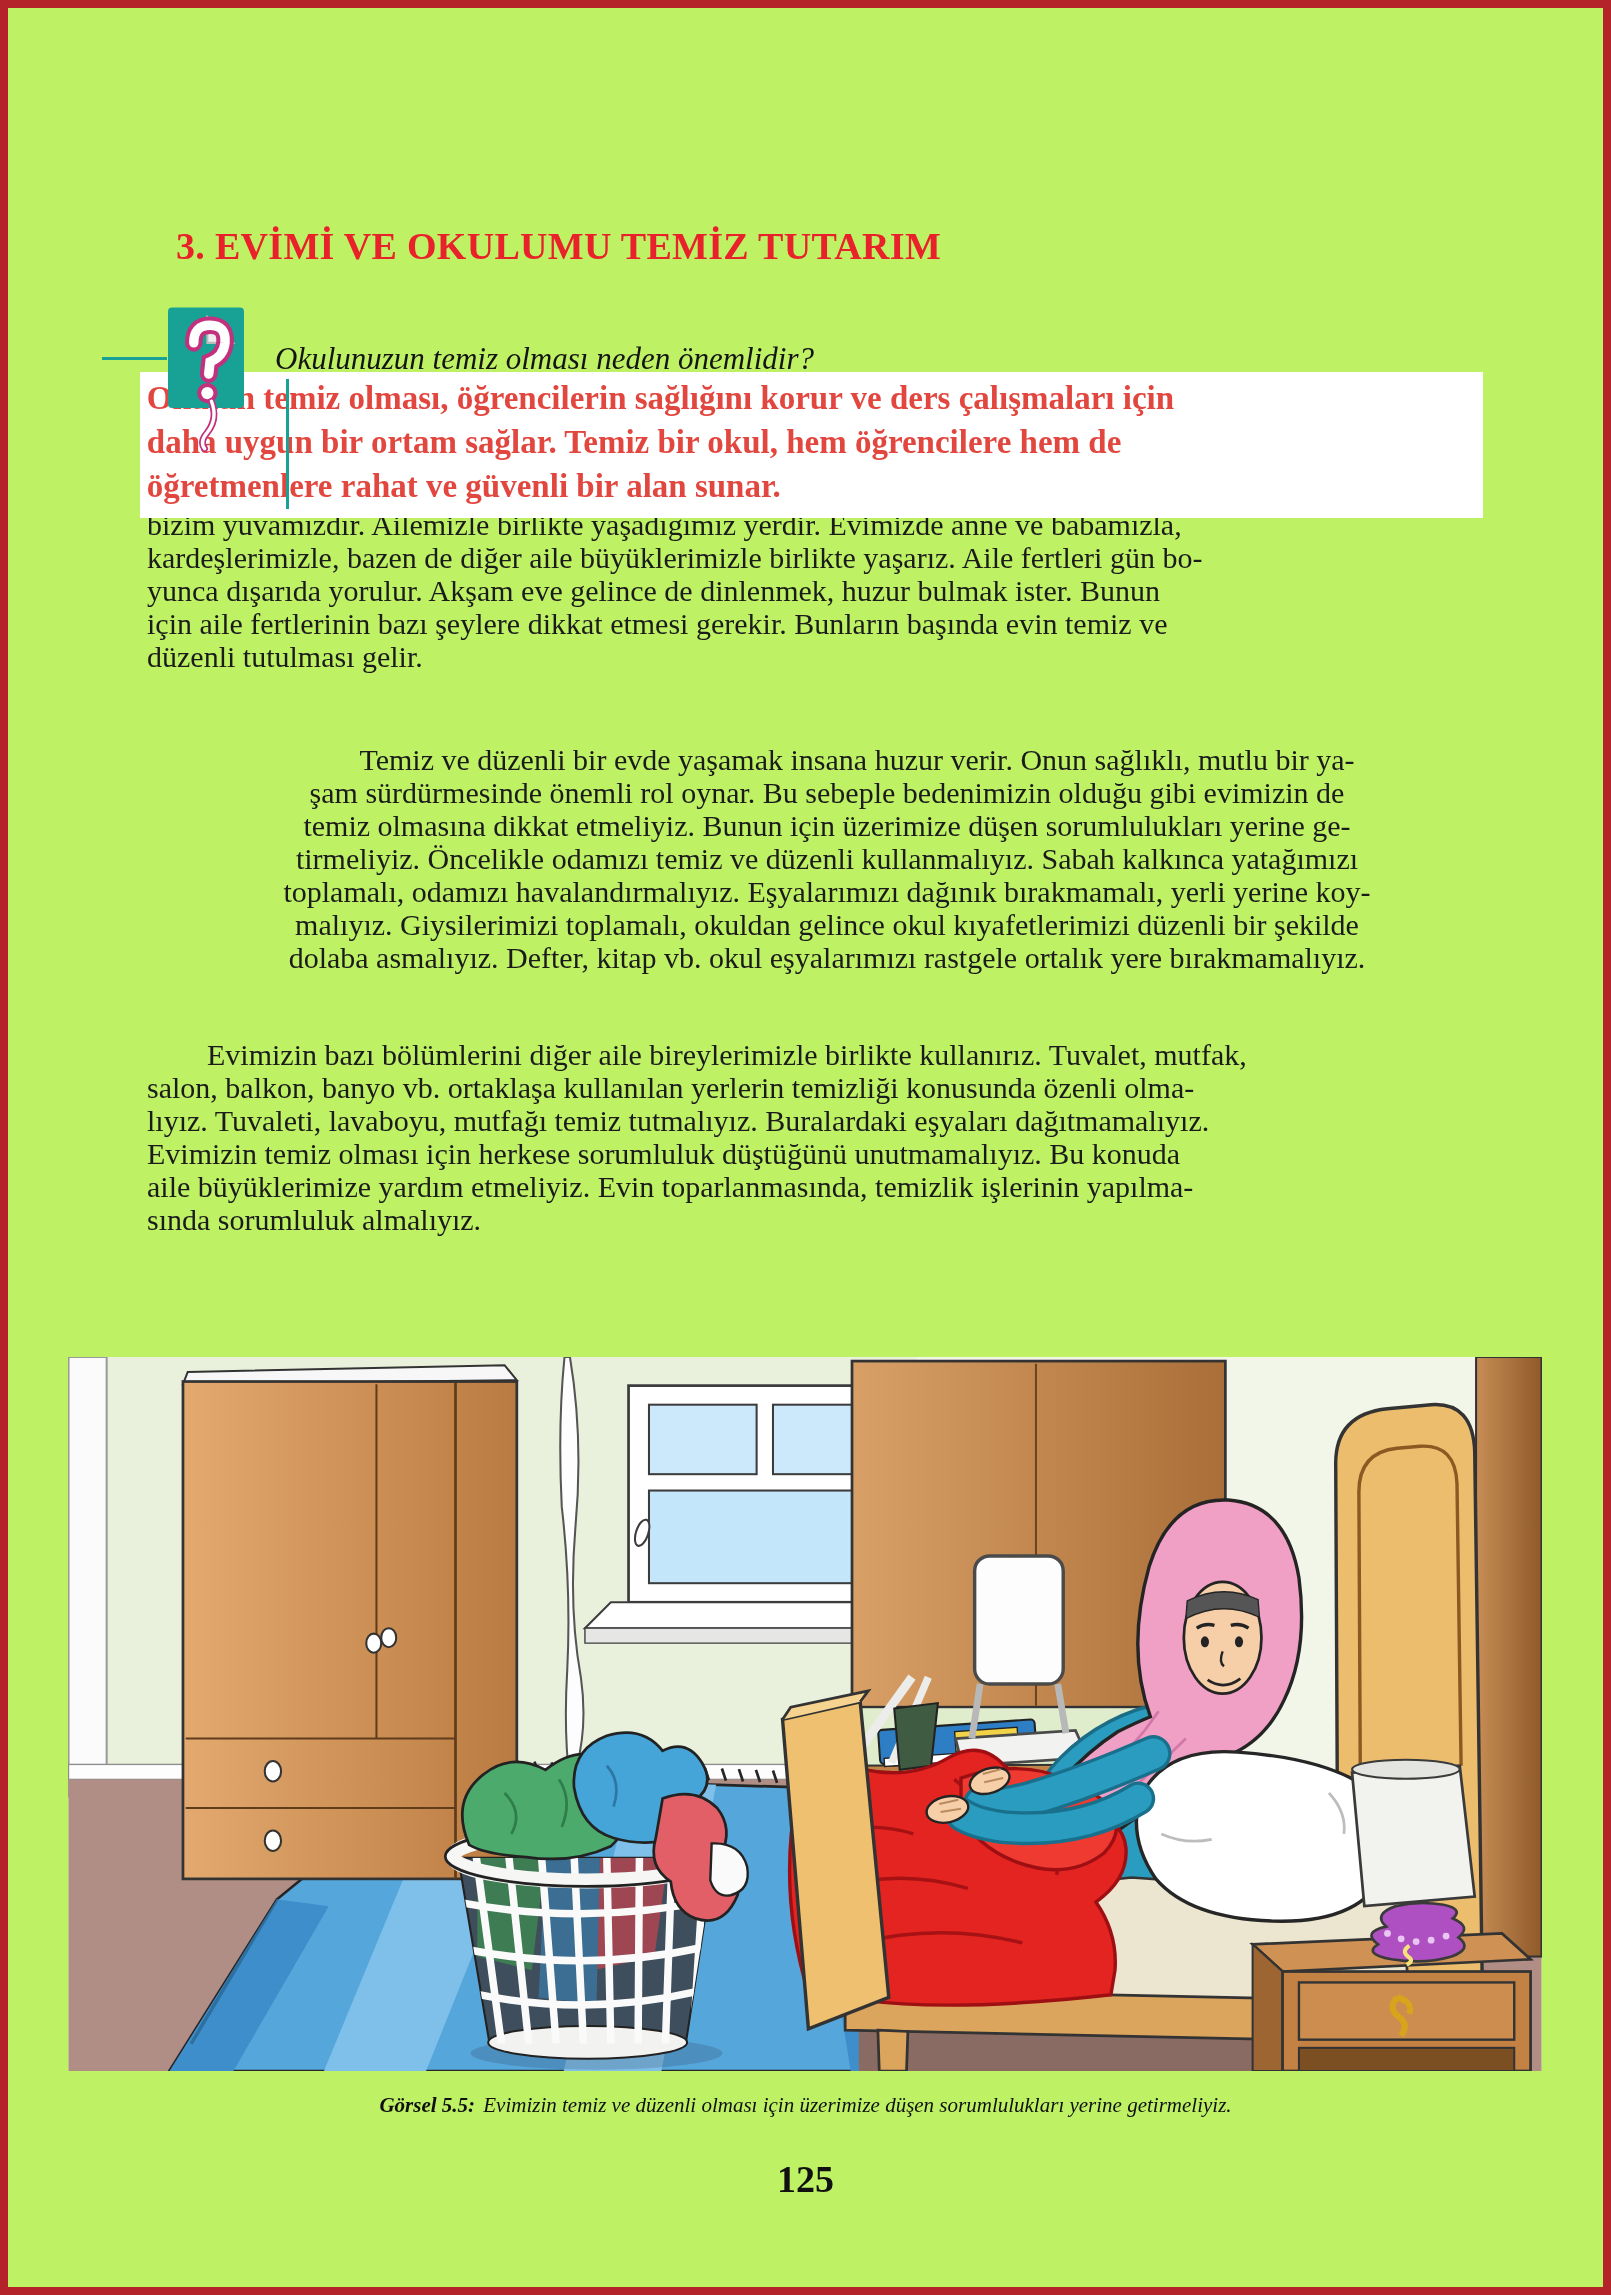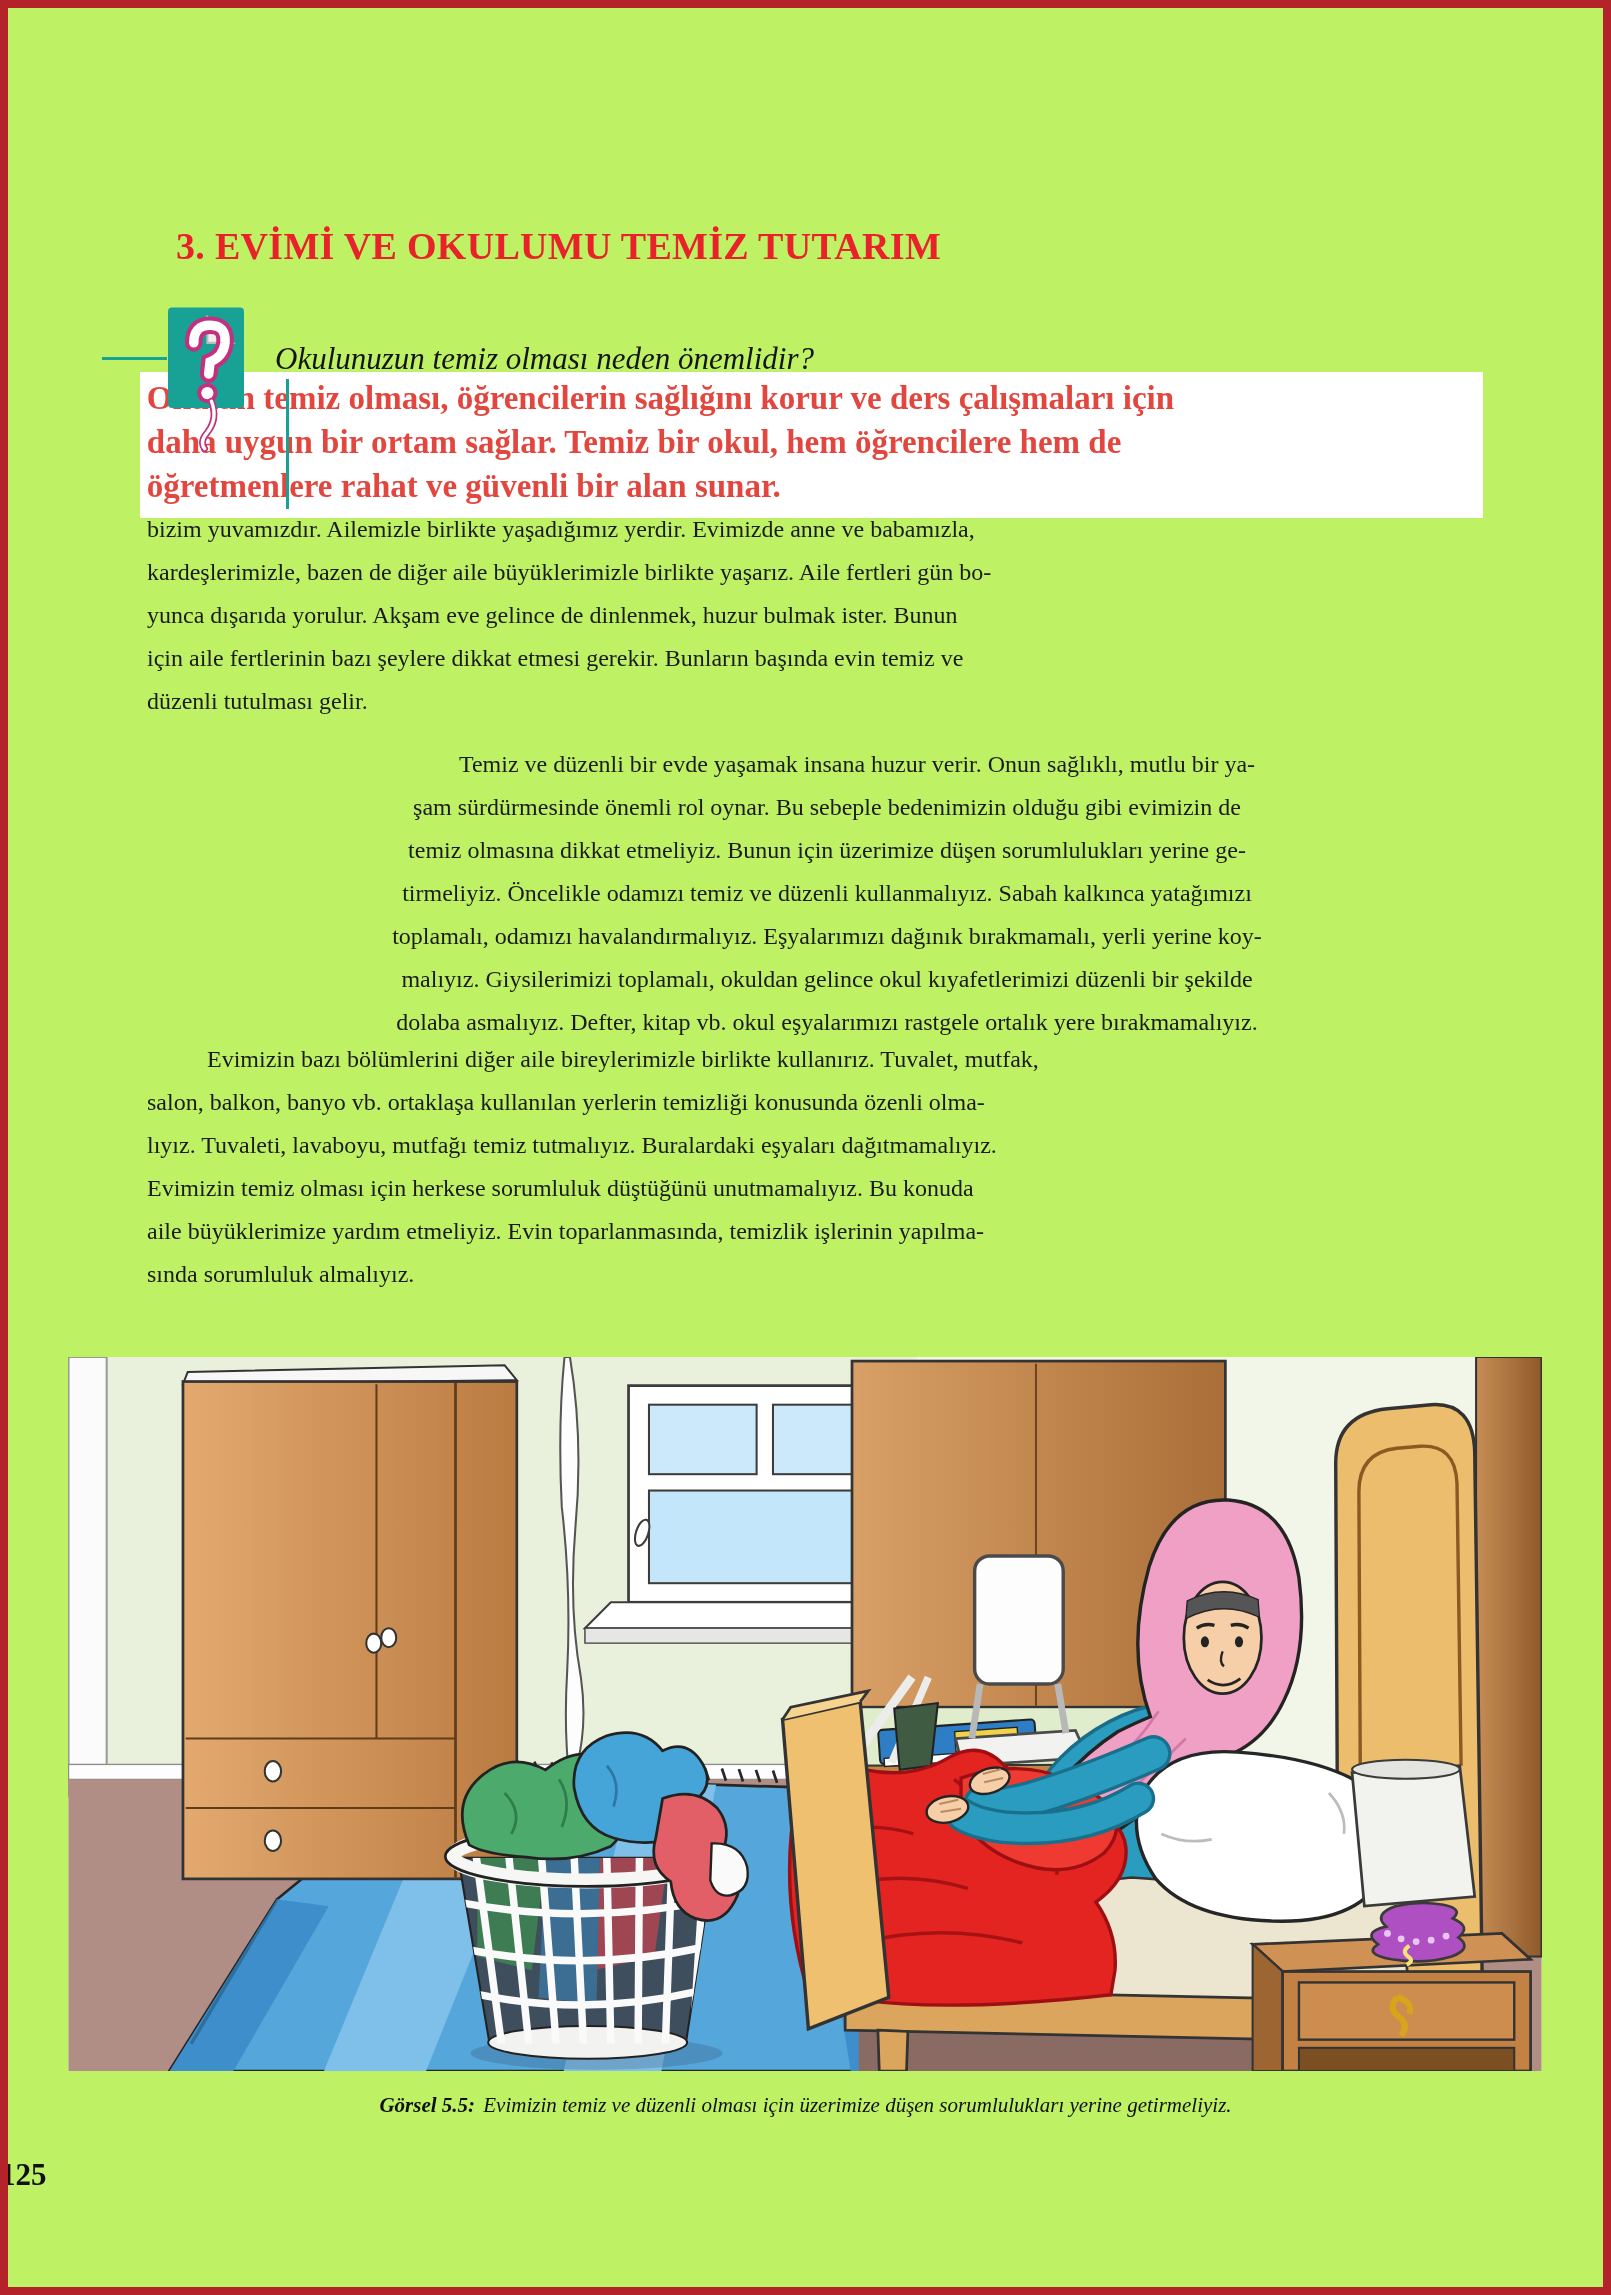--- a/index.html
+++ b/index.html
@@ -9,31 +9,31 @@
   .title{position:absolute;left:176px;top:224px;font-size:38px;font-weight:bold;
          color:#e8212a;letter-spacing:0.3px;white-space:pre;}
   .q-icon{position:absolute;left:168px;top:307px;width:76px;height:145px;z-index:30;}
   .qline-h{position:absolute;left:102px;top:357px;width:65px;height:2.7px;background:#18a295;z-index:4;}
   .qline-v{position:absolute;left:286px;top:379px;width:2.7px;height:130px;background:#18a295;z-index:30;}
   .question-text{position:absolute;left:275px;top:341px;font-size:31px;font-style:italic;
                  color:#141414;white-space:pre;}
   .answer{position:absolute;left:140px;top:372px;width:1336px;background:#ffffff;
           padding:4.1px 0 9.5px 6.8px;z-index:20;font-size:33px;font-weight:bold;
           color:#e2473f;line-height:44px;white-space:pre;}
-  .para{position:absolute;left:147px;width:1360px;font-size:24px;line-height:43px;
+  .para{position:absolute;left:147px;width:1360px;font-size:30px;line-height:33px;
         color:#1b1b1b;white-space:pre;}
   .para.indent{text-indent:60px;}
   #p1{top:508px;} #p2{top:743px;text-align:center;} #p3{top:1038px;}
   .figure{position:absolute;left:68px;top:1357px;width:1474px;height:714px;}
   .figure svg{display:block;width:100%;height:100%;}
   .caption{position:absolute;left:0;top:2093px;width:100%;text-align:center;
            font-size:21px;font-style:italic;color:#101010;}
   .caption .cap-label{font-weight:bold;margin-right:8.2px;}
-  .pagenum{position:absolute;left:0;top:2157px;width:100%;
-           font-size:31px;font-weight:bold;color:#101010;}
+  .pagenum{position:absolute;left:0;top:2157px;width:100%;text-align:center;
+           font-size:38px;font-weight:bold;color:#101010;}
 </style>
 </head>
 <body>
 
 <div class="page">
   <div class="frame"></div>
 
   <div class="title">3. EVİMİ VE OKULUMU TEMİZ TUTARIM</div>
 
   <svg class="q-icon" viewBox="0 0 112 212">

